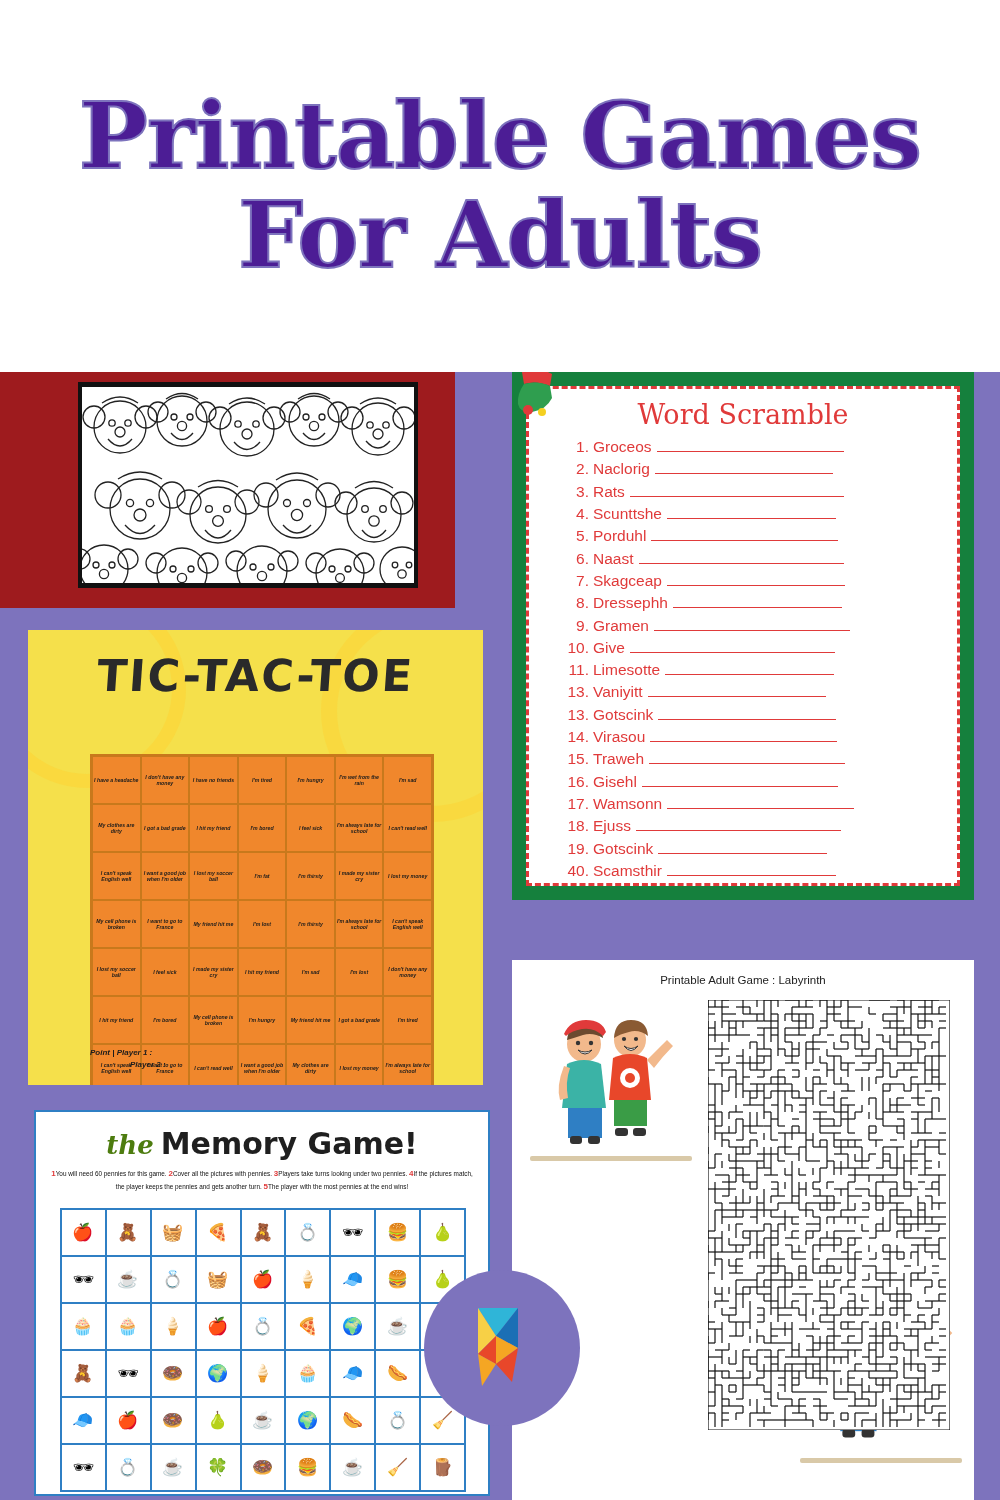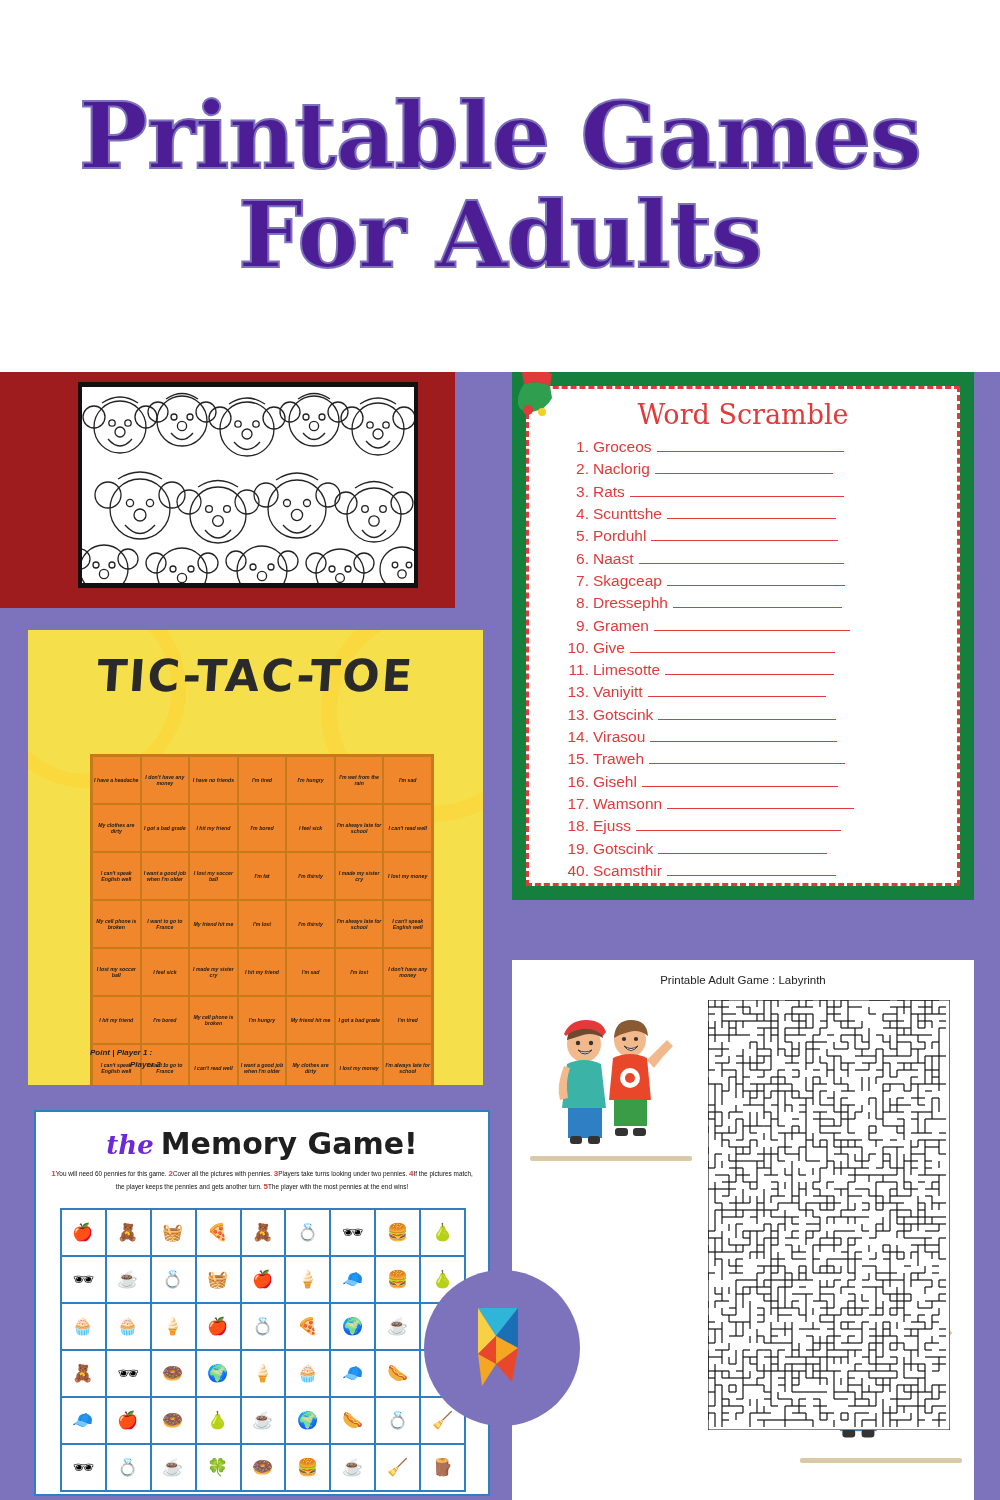--- a/index.html
+++ b/index.html
@@ -80,21 +80,21 @@
   
   #memory {
     left:34px; top:1110px; width:452px; height:382px; background:#ffffff;
     border:2px solid #2f7fc4;
   }
   #memory .m-title {
     text-align:center; padding-top:14px; font-size:30px; font-weight:bold;
     color:#1f1f1f; font-family:"DejaVu Sans", sans-serif;
   }
   #memory .m-title .the {
-    color:#6d28d9; font-family:"DejaVu Serif", serif; font-style:italic; font-size:26px;
+    color:#4d7c0f; font-family:"DejaVu Serif", serif; font-style:italic; font-size:26px;
     font-weight:bold; margin-right:7px;
   }
   #memory .m-rules {
     font-size:6.4px; color:#111; padding:6px 10px 4px 10px; text-align:center; line-height:1.65;
   }
   #memory .m-rules b { color:#e03a3a; font-size:8px; }
   #memory .m-grid {
     position:absolute; left:24px; top:96px; width:404px;
     display:grid; grid-template-columns:repeat(9,1fr); gap:0;
     border:1px solid #2f7fc4;

